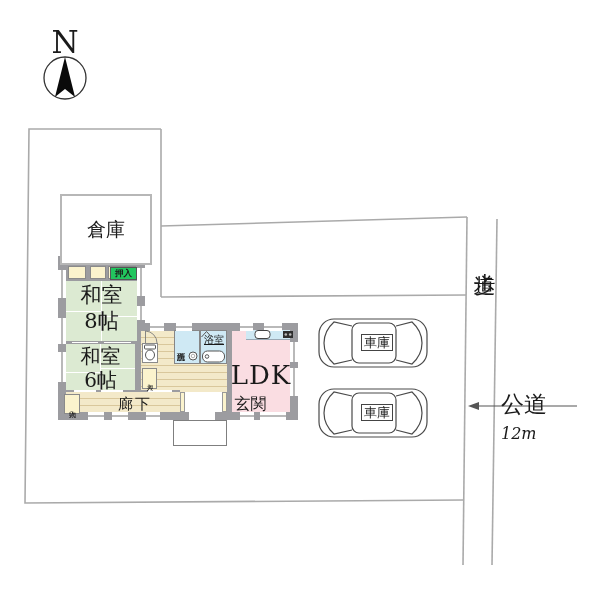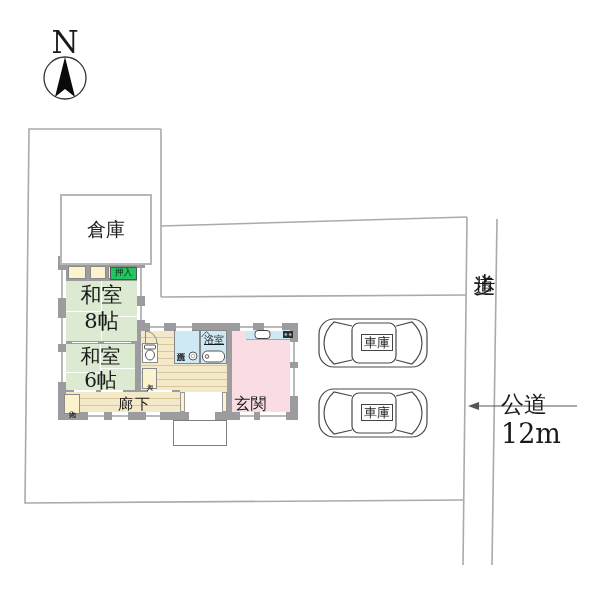--- a/index.html
+++ b/index.html
@@ -42,21 +42,21 @@
   <div class="wall z1" style="left:290px;top:323px;width:8px;height:97px;"></div>
   <div class="wall z1" style="left:58px;top:412px;width:240px;height:8px;"></div>
   <div class="wall z1" style="left:227px;top:331px;width:5px;height:81px;"></div>
   <div class="wall z1" style="left:135px;top:331px;width:6px;height:61px;"></div>
 
   <div class="wall z1" style="left:66px;top:264px;width:71px;height:17px;"></div>
   <div class="cream z2" style="left:68px;top:266px;width:18px;height:13px;"></div>
   <div class="cream z2" style="left:90px;top:266px;width:16px;height:13px;"></div>
   <div class="cream z2" style="left:108px;top:266px;width:28px;height:13px;"></div>
   <div class="abs z3" style="left:110px;top:267px;width:25px;height:11px;background:#22c55e;border:1px solid #555;
-              display:flex;align-items:flex-end;justify-content:center;">
+              display:flex;align-items:flex-start;justify-content:center;font-weight:bold;">
     <span style="font-size:8.5px;">押入</span>
   </div>
 
   <div class="green z1" style="left:66px;top:281px;width:71px;height:60px;"></div>
   <div class="green z1" style="left:66px;top:344px;width:69px;height:48px;"></div>
 
   <div class="wall z2" style="left:66px;top:341px;width:71px;height:3px;"></div>
   <div class="abs z2" style="left:72px;top:341.8px;width:26px;height:1.4px;background:#fff;"></div>
   <div class="abs z2" style="left:104px;top:341.8px;width:27px;height:1.4px;background:#fff;"></div>
 
@@ -179,36 +179,37 @@
     <span>和室</span>
     <span>8帖</span>
   </div>
 
   <div class="abs z6" style="left:66px;top:344px;width:69px;height:48px;display:flex;flex-direction:column;
               align-items:center;justify-content:center;font-size:20px;line-height:1.2;">
     <span>和室</span>
     <span>6帖</span>
   </div>
 
+  <div class="lbl z6" style="left:232px;top:360px;width:58px;height:30px;font-size:26px;letter-spacing:1px;">LDK</div>
 
   <div class="lbl z6" style="left:100px;top:395px;width:70px;height:18px;font-size:15px;letter-spacing:2px;">廊下</div>
 
   <div class="lbl z6" style="left:184px;top:395px;width:39px;height:18px;font-size:16px;padding-left:47px;">玄関</div>
 
   <div class="lbl vert z6" style="left:176px;top:332px;width:11px;height:28px;font-size:8.5px;letter-spacing:0;">洗面所</div>
 
   <div class="lbl z6" style="left:203px;top:334px;width:22px;height:12px;font-size:10px;text-decoration:underline;">浴室</div>
 
   <div class="lbl vert z6" style="left:143px;top:370px;width:13px;height:18px;font-size:6.5px;letter-spacing:0;">押入</div>
 
   <div class="lbl vert z6" style="left:65px;top:396px;width:14px;height:17px;font-size:7px;letter-spacing:0;">物入</div>
 
   <div class="lbl z6" style="left:361px;top:334px;width:32px;height:17px;font-size:13px;background:#fff;border:1px solid #444;box-sizing:border-box;">車庫</div>
   <div class="lbl z6" style="left:361px;top:404px;width:32px;height:17px;font-size:13px;background:#fff;border:1px solid #444;box-sizing:border-box;">車庫</div>
 
   <div class="lbl vert z6" style="left:472px;top:230px;width:25px;height:54px;font-size:22px;letter-spacing:2px;">歩道</div>
 
   <div class="abs z6" style="left:501px;top:390px;">
     <div style="font-size:23px;line-height:29px;">公道</div>
-    <div style="font-size:27px;line-height:29px;">12m</div>
+    <div style="font-size:16px;line-height:29px;font-style:italic;">12m</div>
   </div>
 
 </div>
 
 </body></html>

